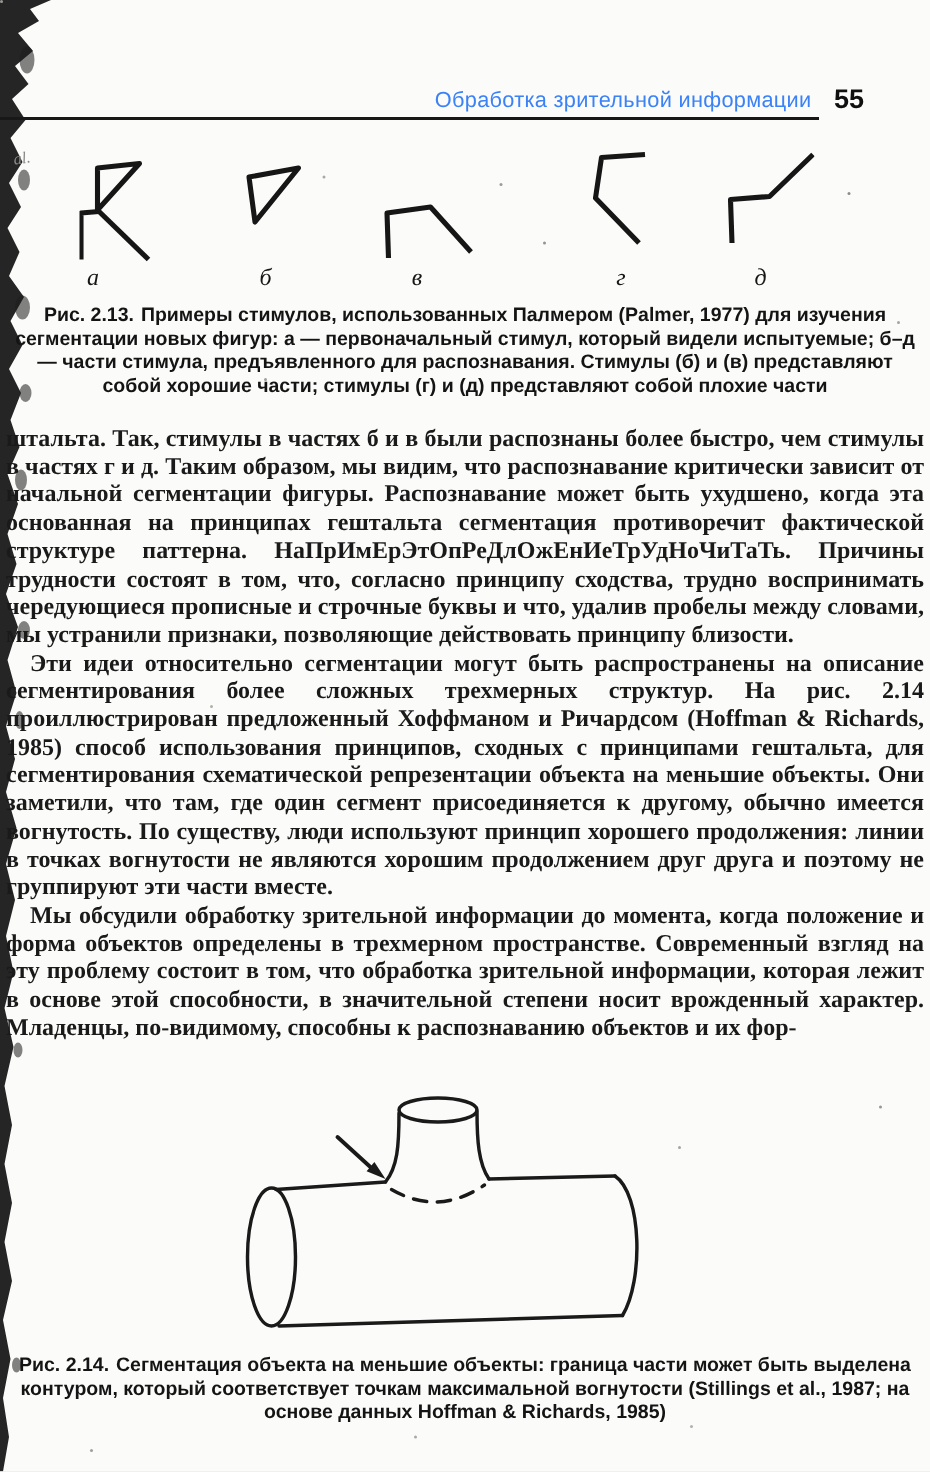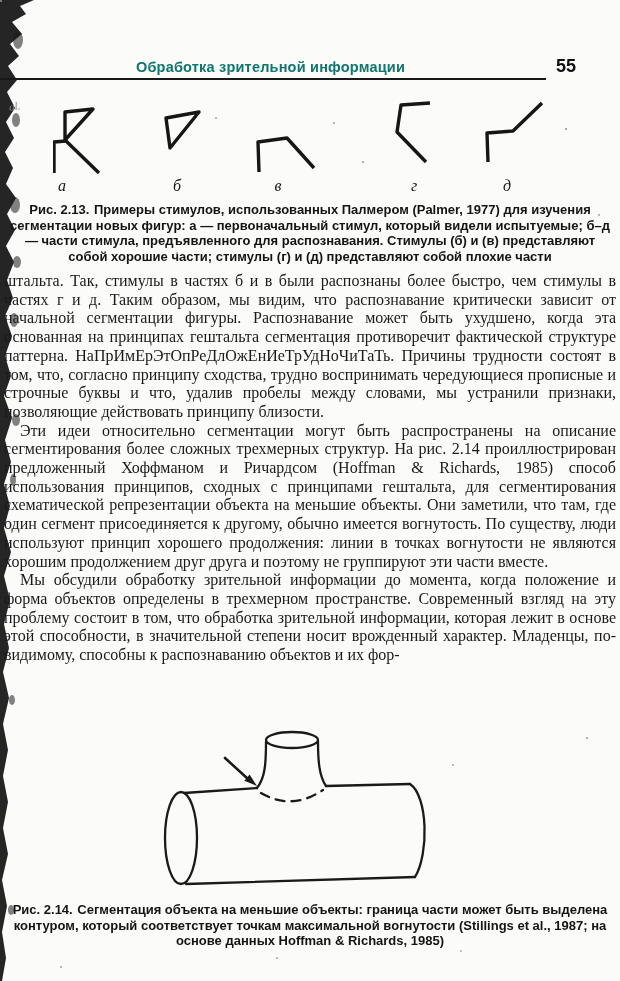--- a/index.html
+++ b/index.html
@@ -8,23 +8,23 @@
     width:620px;height:981px;
     margin:0 auto;
     background:#fbfbf9;
     overflow:hidden;
     color:#1b1b1b;
     font-family:"Liberation Serif", serif;
   }
   
   .running-head{
     position:absolute;top:59px;left:0;width:541px;
-    text-align:center;
+    text-align:right;
     font-family:"Liberation Sans", sans-serif;
-    font-weight:bold;font-size:14.5px;color:#0f766e;
+    font-weight:normal;font-size:14.5px;color:#3b82f6;
     letter-spacing:.2px;
   }
   .page-number{
     position:absolute;top:56px;left:556px;
     font-family:"Liberation Sans", sans-serif;
     font-weight:bold;font-size:18px;color:#101010;text-align:center;
   }
   .head-rule{
     position:absolute;top:78px;left:0;width:546px;height:2.4px;
     background:#181818;
@@ -43,23 +43,23 @@
     text-align:center;
     font-family:"Liberation Sans", sans-serif;
     font-weight:bold;font-size:13px;line-height:15.6px;
     color:#141414;
   }
   .cap-213{top:202px;}
   .cap-214{top:902px;}
   .caption .cap-num{margin-right:1px;}
   
   .body-text{
-    position:absolute;top:272px;left:4px;width:612px;
+    position:absolute;top:284px;left:4px;width:612px;
     font-size:16px;line-height:18.7px;
-    text-align:justify;color:#1a1a1a;
+    text-align:justify;color:#1a1a1a;font-weight:bold;
   }
   .body-text p{margin:0;text-indent:16px;}
   .body-text p.cont{text-indent:0;}
   
   .fig214{position:absolute;left:158px;top:726px;width:280px;height:165px;}
   
   .edge-artifact{position:absolute;left:0;top:0;width:40px;height:981px;pointer-events:none;}
   .stray-mark{
     position:absolute;left:9px;top:100px;
     font-style:italic;font-size:11px;color:#8a8a86;

